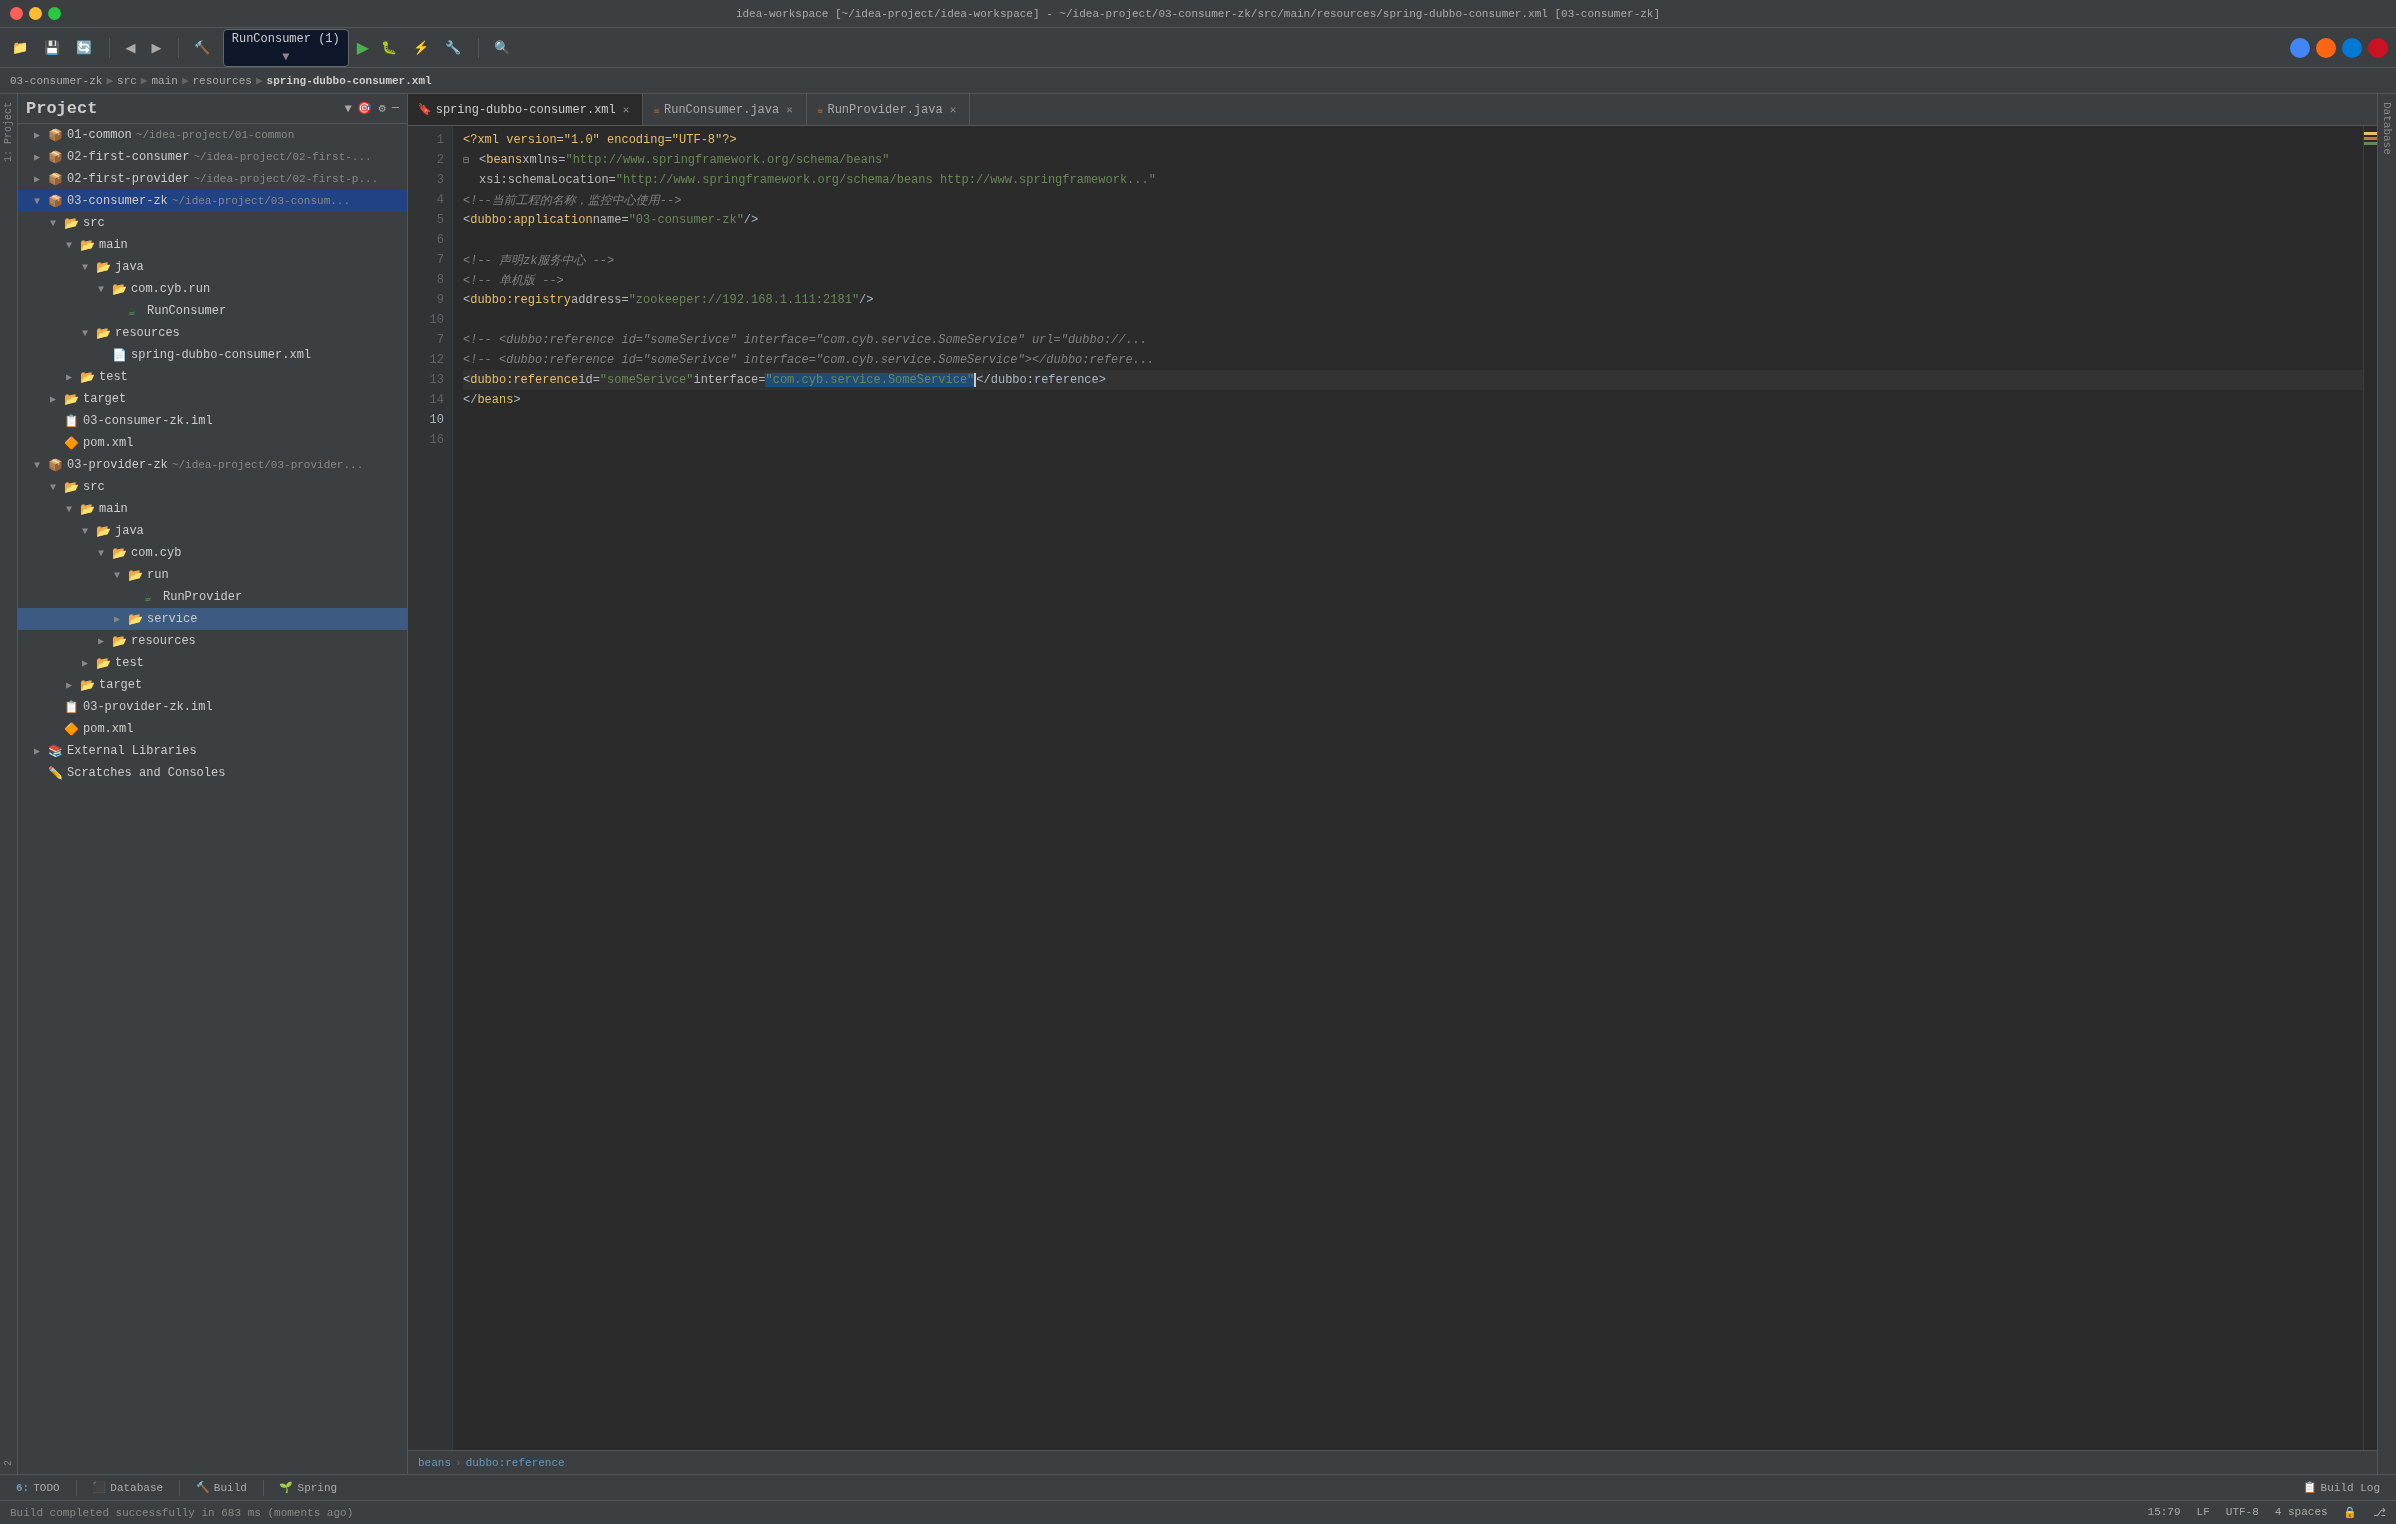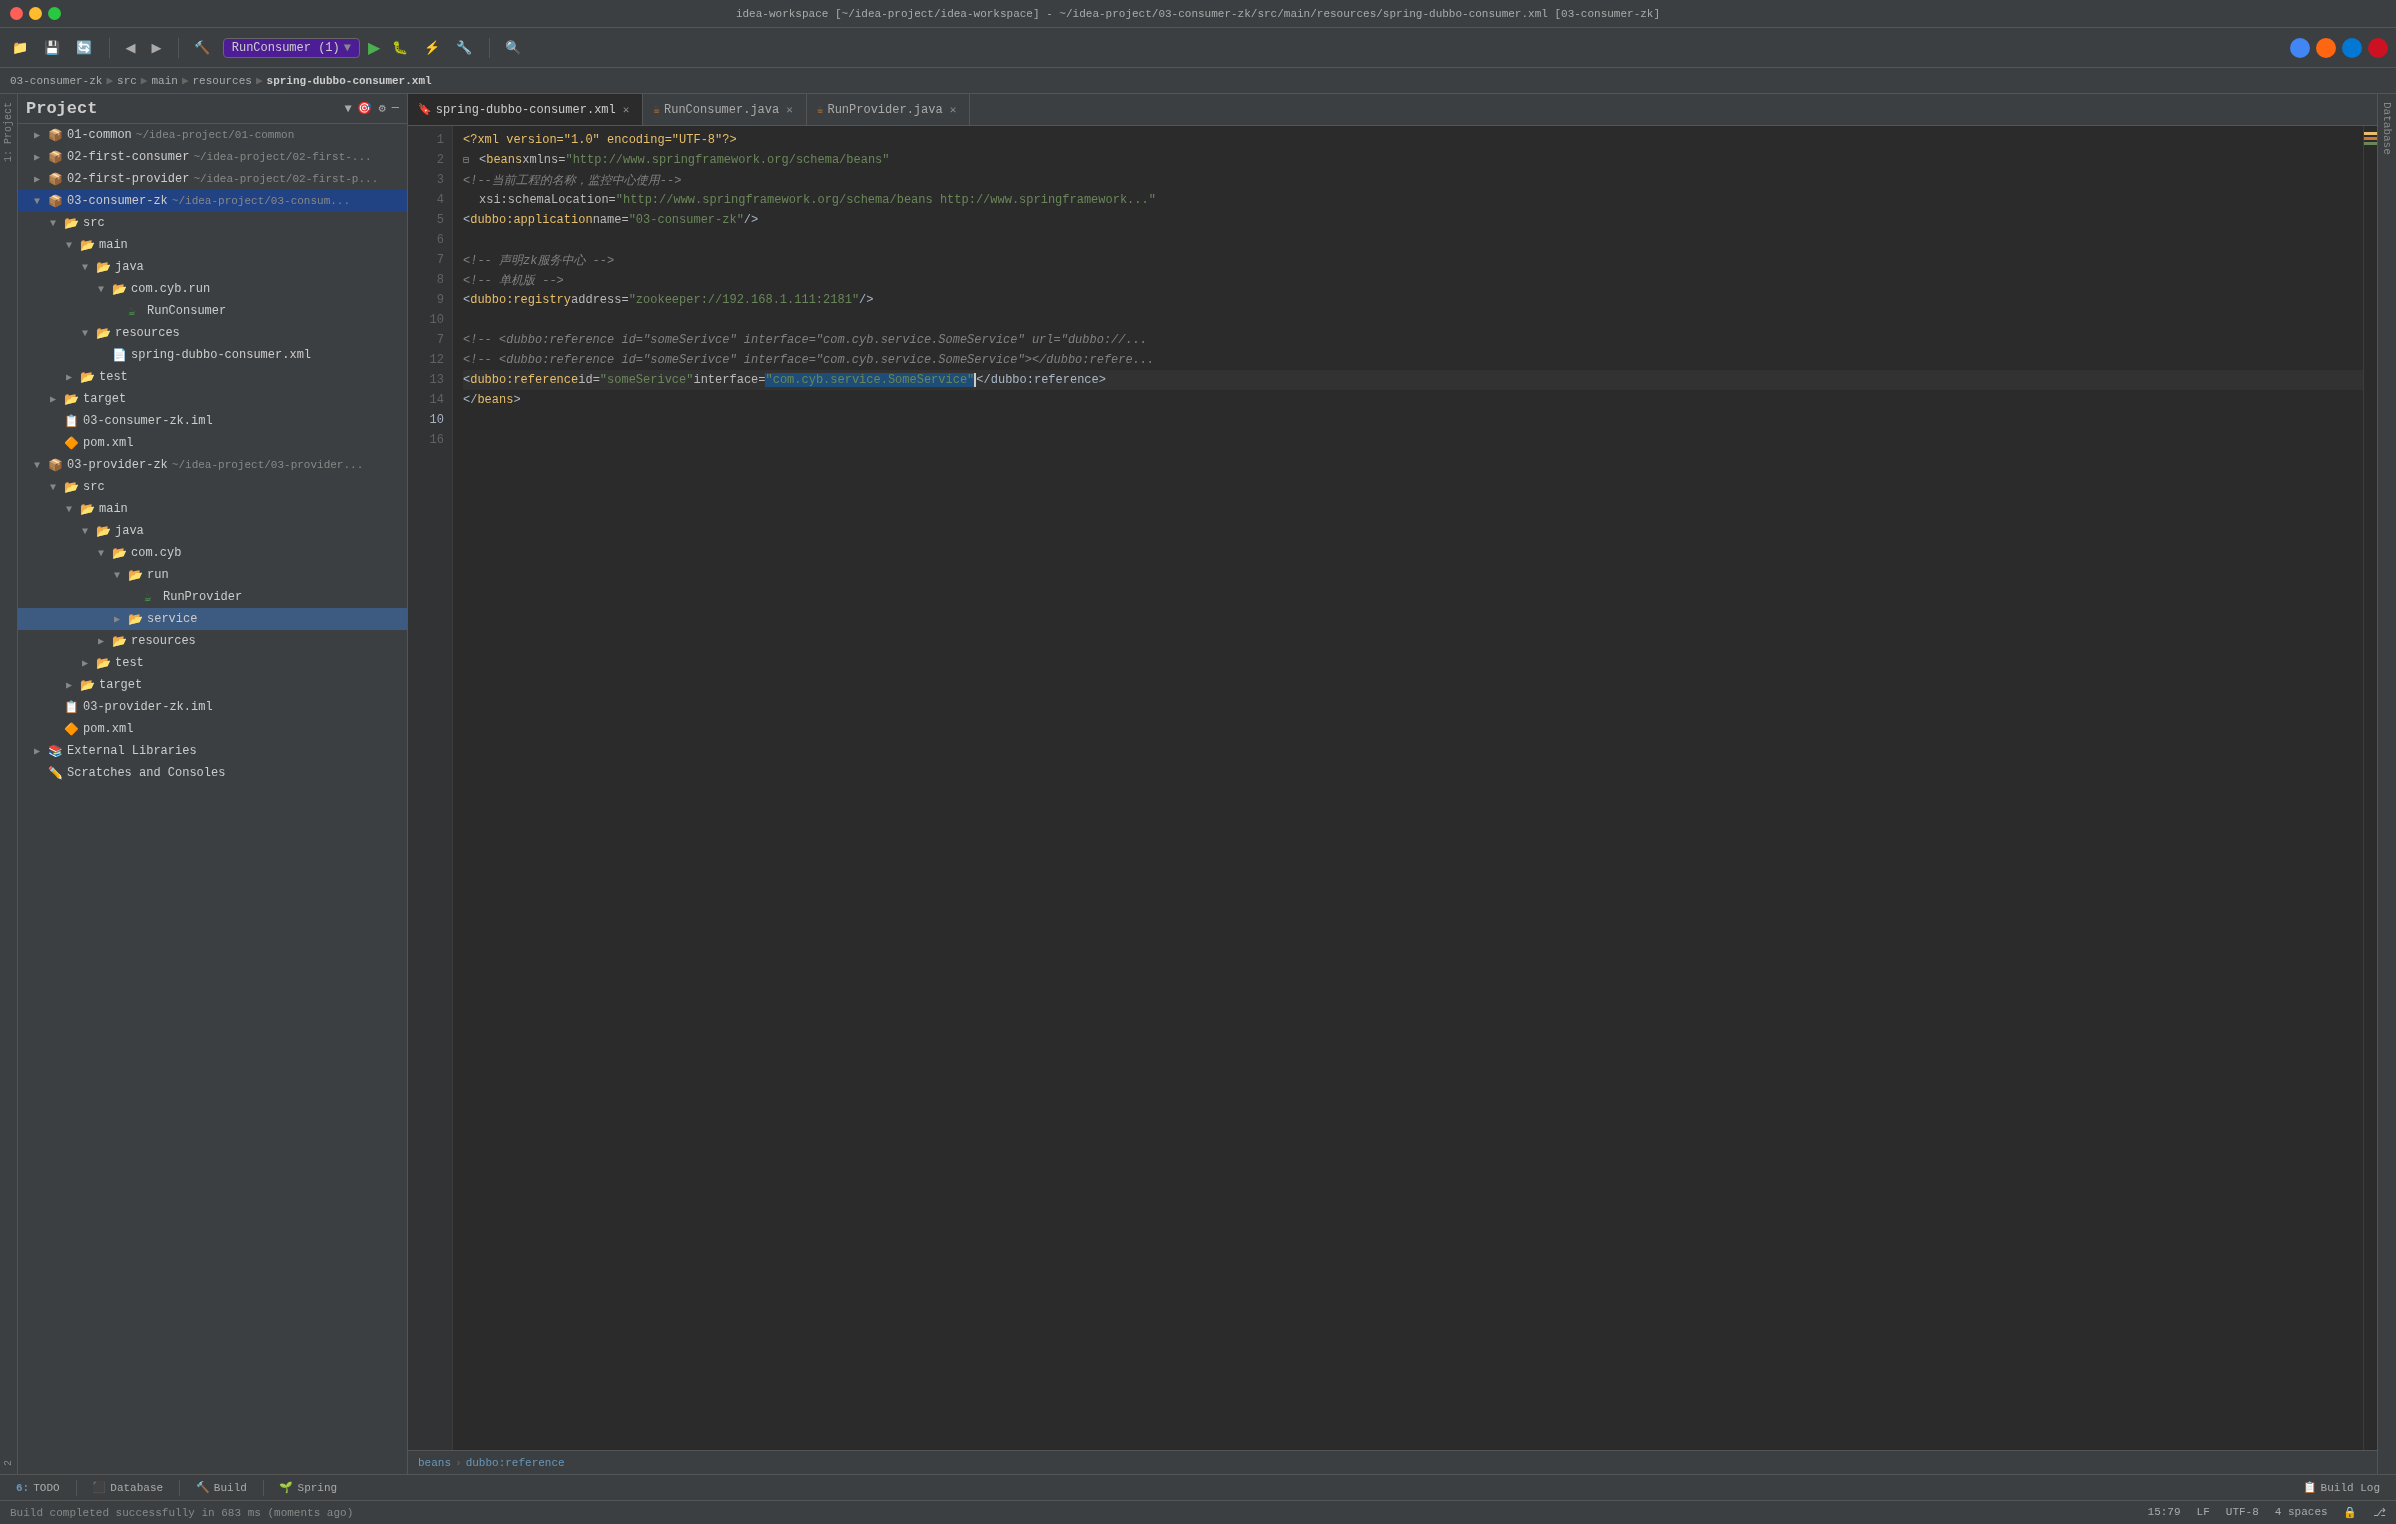--- a/index.html
+++ b/index.html
@@ -10,21 +10,21 @@
     .title-bar-buttons { position: absolute; left: 10px; display: flex; gap: 6px; }
     .tb-btn { width: 13px; height: 13px; border-radius: 50%; cursor: pointer; }
     .tb-close { background: #ff5f57; }
     .tb-min { background: #febc2e; }
     .tb-max { background: #28c840; }
     .title-bar-text { font-size: 11px; color: #aaa; }
 
     
     .toolbar { background: #3c3f41; height: 40px; display: flex; align-items: center; padding: 0 8px; gap: 8px; border-bottom: 1px solid #555; }
     .toolbar-btn { background: none; border: none; color: #aaa; cursor: pointer; padding: 2px 4px; font-size: 13px; display: flex; align-items: center; }
-    .run-config { background: #4c1d95; border: 1px solid #666; border-radius: 4px; padding: 2px 8px; color: #ccc; font-size: 12px; display: flex; align-items: center; gap: 4px; cursor: pointer; }
+    .run-config { background: #0f172a; border: 1px solid #666; border-radius: 4px; padding: 2px 8px; color: #ccc; font-size: 12px; display: flex; align-items: center; gap: 4px; cursor: pointer; flex-direction: column; }
     .run-btn { color: #4caf50; font-size: 16px; cursor: pointer; background: none; border: none; }
     .toolbar-sep { width: 1px; height: 20px; background: #555; margin: 0 4px; }
 
     
     .breadcrumb { background: #3c3f41; height: 26px; display: flex; align-items: center; padding: 0 10px; gap: 4px; border-bottom: 1px solid #555; font-size: 11px; color: #aaa; }
     .breadcrumb-item { color: #aaa; }
     .breadcrumb-sep { color: #666; }
     .breadcrumb-file { color: #ccc; font-weight: bold; }
 
     
@@ -524,27 +524,27 @@
         <div class="code-line">
           <span style="display:inline-flex;align-items:center;width:16px;color:#888;font-size:10px;">⊟</span>
           <span class="s-punct">&lt;</span>
             <span class="s-tag">beans</span>
           <span class="s-attr"> xmlns=</span>
             <span class="s-val">"http://www.springframework.org/schema/beans"</span>
         </div>
 
 
         <div class="code-line">
-          <span class="s-comment">    &lt;!--当前工程的名称，监控中心使用--&gt;</span>
-        </div>
-
-        <div class="code-line">
           <span style="display:inline-block;width:16px;"></span>
           <span class="s-attr">        xsi:schemaLocation=</span>
             <span class="s-val">"http://www.springframework.org/schema/beans http://www.springframework..."</span>
+        </div>
+
+        <div class="code-line">
+          <span class="s-comment">    &lt;!--当前工程的名称，监控中心使用--&gt;</span>
         </div>
 
         <div class="code-line">
           <span class="s-punct">    &lt;</span>
             <span class="s-tag">dubbo:application</span>
           <span class="s-attr"> name=</span>
             <span class="s-val">"03-consumer-zk"</span>
             <span class="s-punct">/&gt;</span>
         </div>
 

